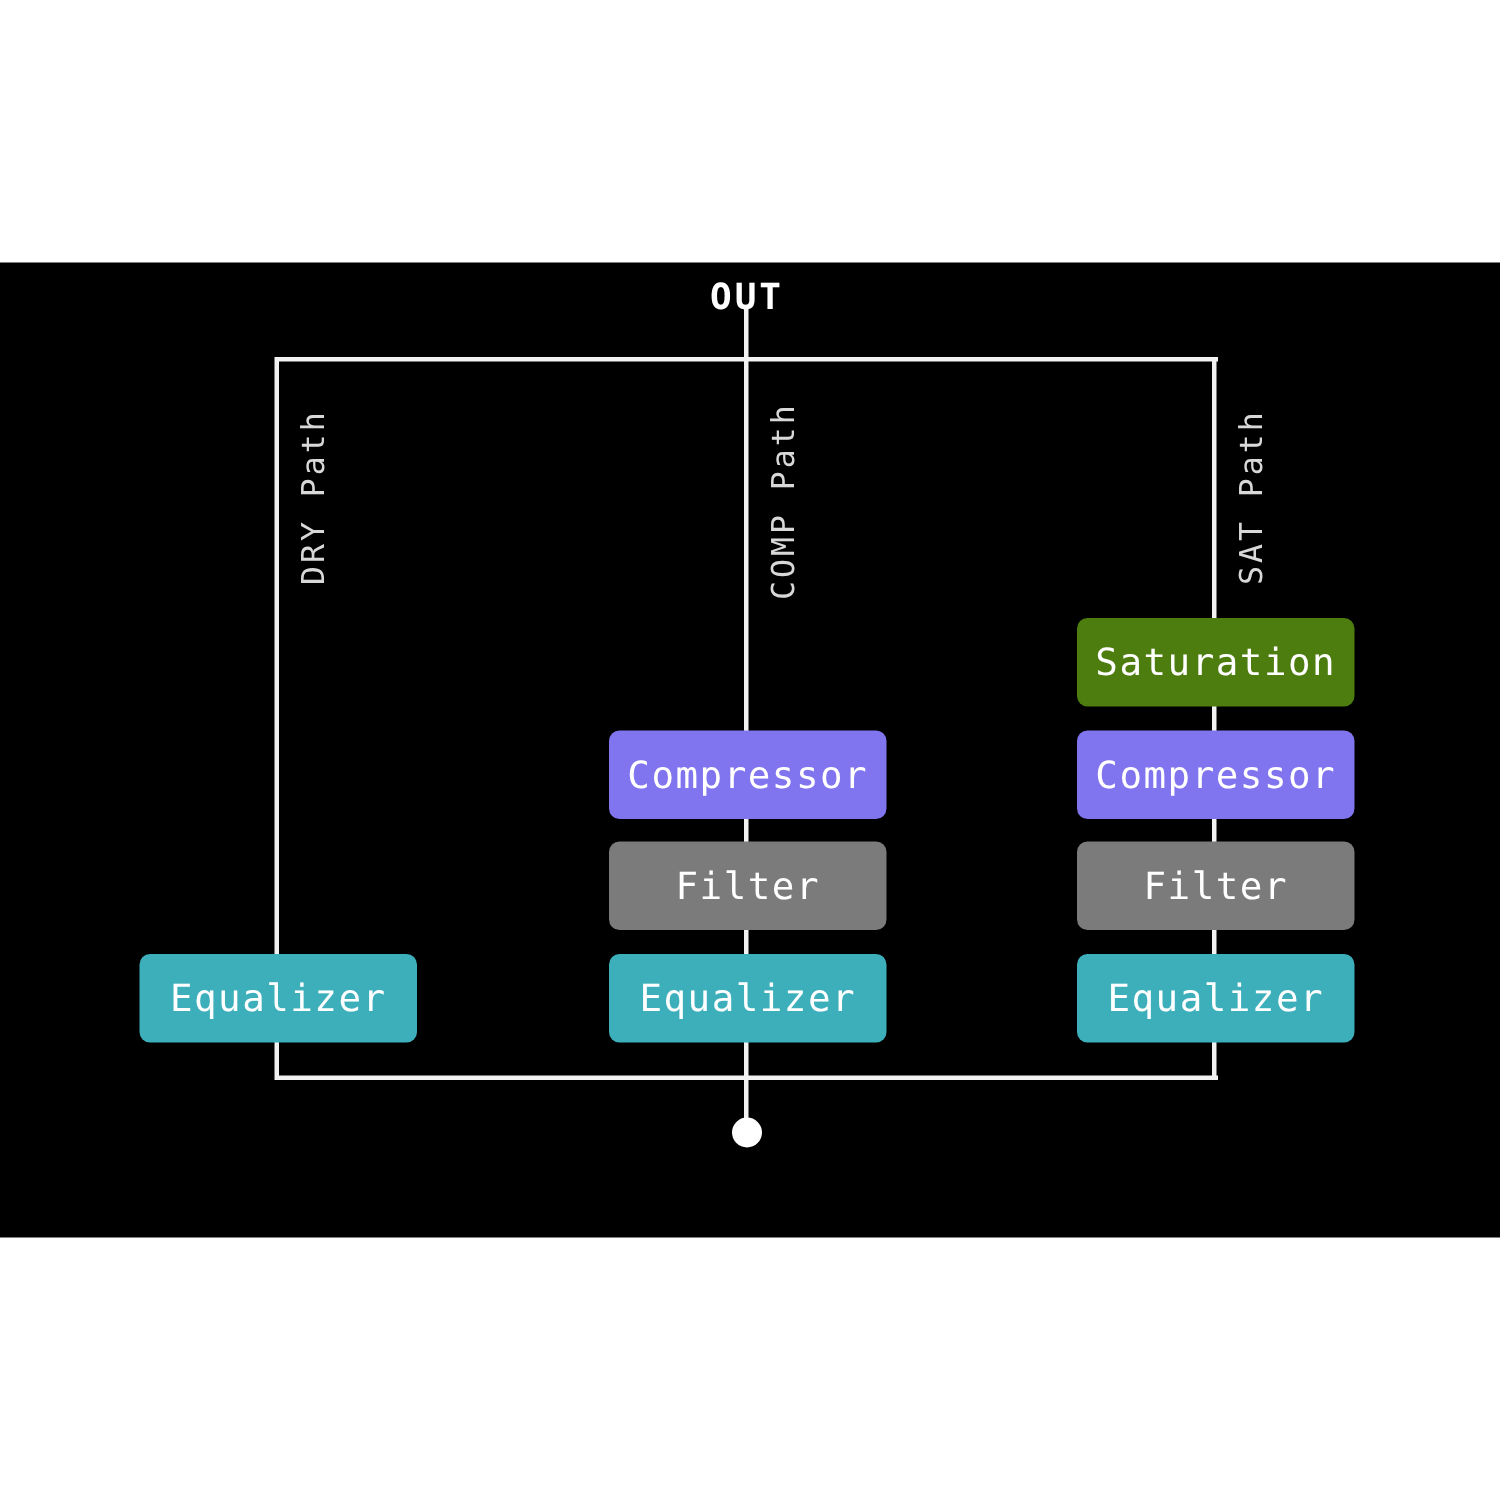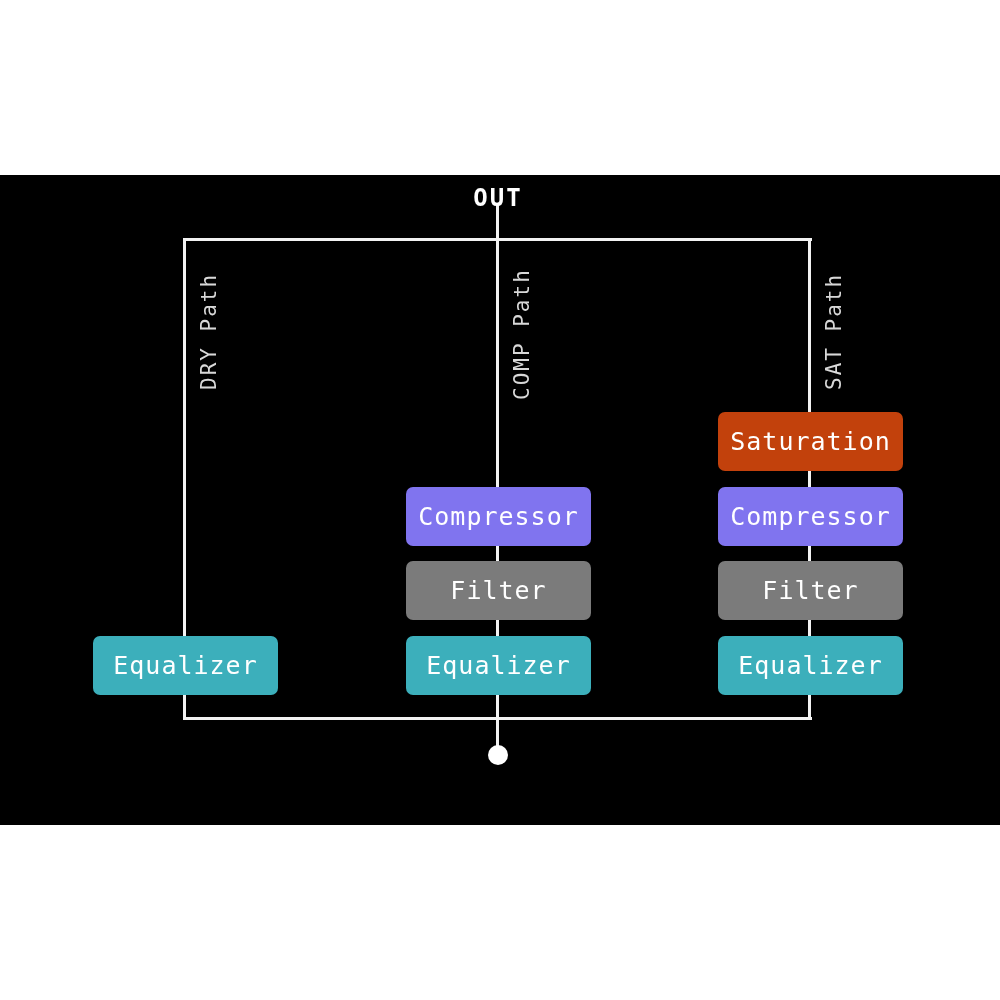--- a/index.html
+++ b/index.html
@@ -133,21 +133,21 @@
     </div>
 
     <div class="block" style="left:406px; top:386px; width:185px; height:59px; background:#7b7b7b;">
       <span>Filter</span>
     </div>
 
     <div class="block" style="left:406px; top:461px; width:185px; height:59px; background:#3cafbb;">
       <span>Equalizer</span>
     </div>
 
-    <div class="block" style="left:718px; top:237px; width:185px; height:59px; background:#c2410c;">
+    <div class="block" style="left:718px; top:237px; width:185px; height:59px; background:#4d7c0f;">
       <span>Saturation</span>
     </div>
 
     <div class="block" style="left:718px; top:312px; width:185px; height:59px; background:#8074ef;">
       <span>Compressor</span>
     </div>
 
     <div class="block" style="left:718px; top:386px; width:185px; height:59px; background:#7b7b7b;">
       <span>Filter</span>
     </div>

